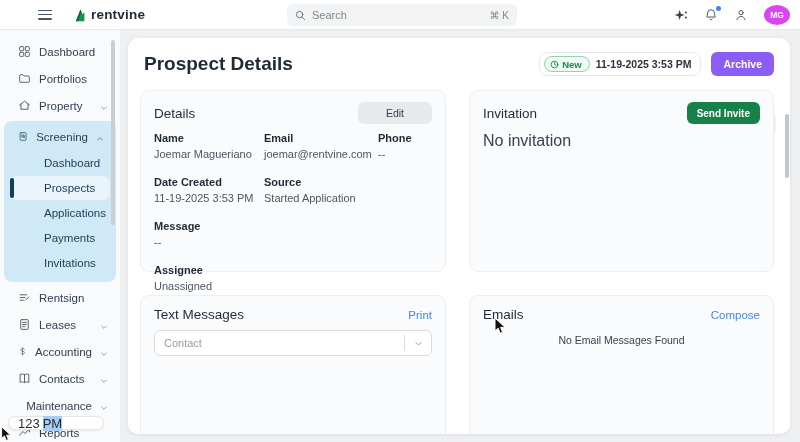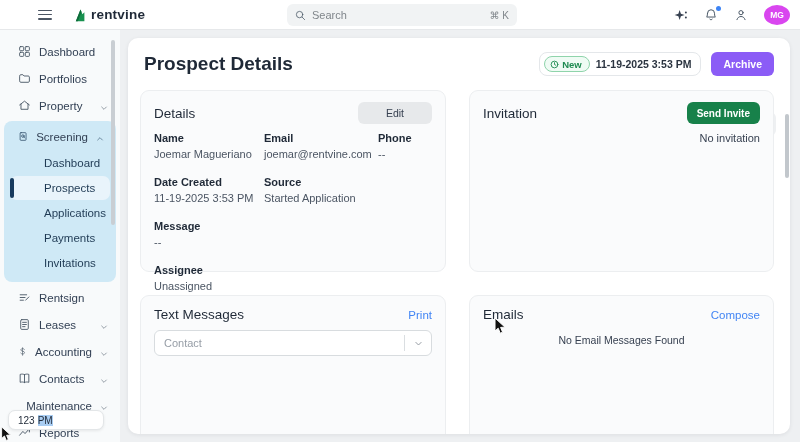--- a/index.html
+++ b/index.html
@@ -30,23 +30,23 @@
   .side-item { display:flex; align-items:center; gap:8px; padding:7px 8px 7px 18px; font-size:11.5px;
     color:#334155; cursor:pointer; position:relative; }
   .side-item .lbl { flex:1; }
   .chev { width:8px; height:8px; margin-right:4px; flex:none; }
   .side-group { background:#cfe9f6; border-radius:8px; margin:2px 4px; padding:2px 0 6px; }
   .side-group .side-item { padding-left:14px; }
   .sub-item { font-size:11.5px; color:#1f3a54; padding:6px 8px 6px 34px; cursor:pointer; position:relative; margin:1px 6px; }
   .sub-item.active { background:#e9f4fb; border-radius:7px; }
   .active-bar { position:absolute; left:0; top:2px; bottom:2px; width:4px; border-radius:3px; background:#173a5e; }
   .side-scroll { position:absolute; right:5px; top:10px; width:4px; height:185px; background:#c9ced3; border-radius:2px; }
-  .side-footer { position:absolute; left:8px; bottom:12px; width:96px; height:20px; background:#fff;
+  .side-footer { position:absolute; left:8px; bottom:12px; width:96px; height:14px; background:#fff;
     border:1px solid #e3e6e8; border-radius:7px; box-shadow:0 1px 3px rgba(0,0,0,.08);
-    display:flex; align-items:center; padding:0 9px; font-size:10px; color:#1f2937; gap:3px; }
+    display:flex; align-items:center; padding:0 9px; font-size:13px; color:#1f2937; gap:3px; }
   .sel-text { background:#a9cdf2; }
 
   
   .main-card { position:absolute; left:128px; top:38px; width:662px; height:396px; background:#fff;
     border-radius:10px; box-shadow:0 1px 4px rgba(20,30,40,.08); overflow:hidden; }
   .page-header { display:flex; align-items:center; padding:14px 16px 6px; }
   .page-title { font-size:19px; font-weight:600; color:#1f2937; flex:1; }
   .header-right { display:flex; align-items:center; gap:10px; }
   .status-pill { display:flex; align-items:center; gap:6px; border:1px solid #e4e7ea; border-radius:8px;
     background:#fff; padding:3px 9px 3px 4px; }
@@ -68,21 +68,21 @@
     padding:5px 28px; cursor:pointer; font-family:inherit; }
   .btn-green-sm { background:#17814a; color:#fff; border:none; border-radius:6px; font-size:10px;
     font-weight:600; padding:5.5px 10px; cursor:pointer; font-family:inherit; }
   .link { font-size:11.5px; color:#4285f4; cursor:pointer; }
 
   .fgrid { display:grid; grid-template-columns: 104px 108px 1fr; column-gap:6px; row-gap:13px; }
   .flabel { font-size:11px; font-weight:700; color:#1f2937; margin-bottom:3px; }
   .fval { font-size:11px; color:#4b5563; line-height:1.45; }
   .fblock { margin-top:13px; }
 
-  .empty-text { font-size:11px; color:#374151;text-align:right; }
+  .empty-text { font-size:16px; color:#374151; }
   .center-empty { text-align:center; font-size:10.5px; color:#374151; margin-top:12px; }
 
   .select { height:26px; background:#fff; border:1px solid #d8dcdf; border-radius:6px;
     display:flex; align-items:center; padding:0 0 0 9px; cursor:pointer; }
   .select .ph { flex:1; font-size:11px; color:#969da6; }
   .sel-div { width:1px; height:16px; background:#dadee1; }
   .sel-chev { width:26px; display:flex; align-items:center; justify-content:center; }
 
   .cursor { position:absolute; z-index:50; pointer-events:none; }
 

